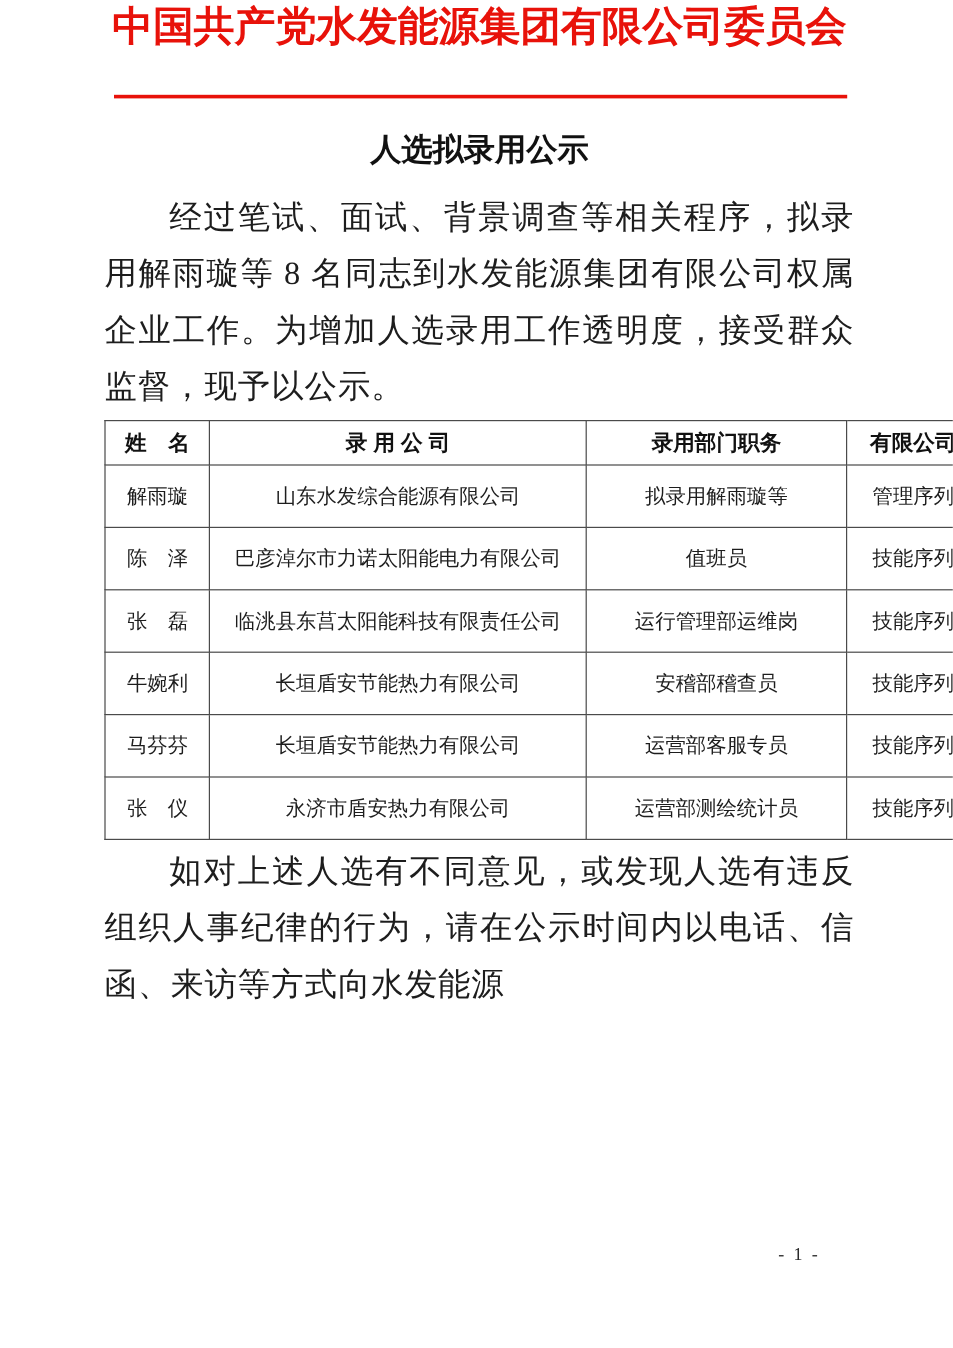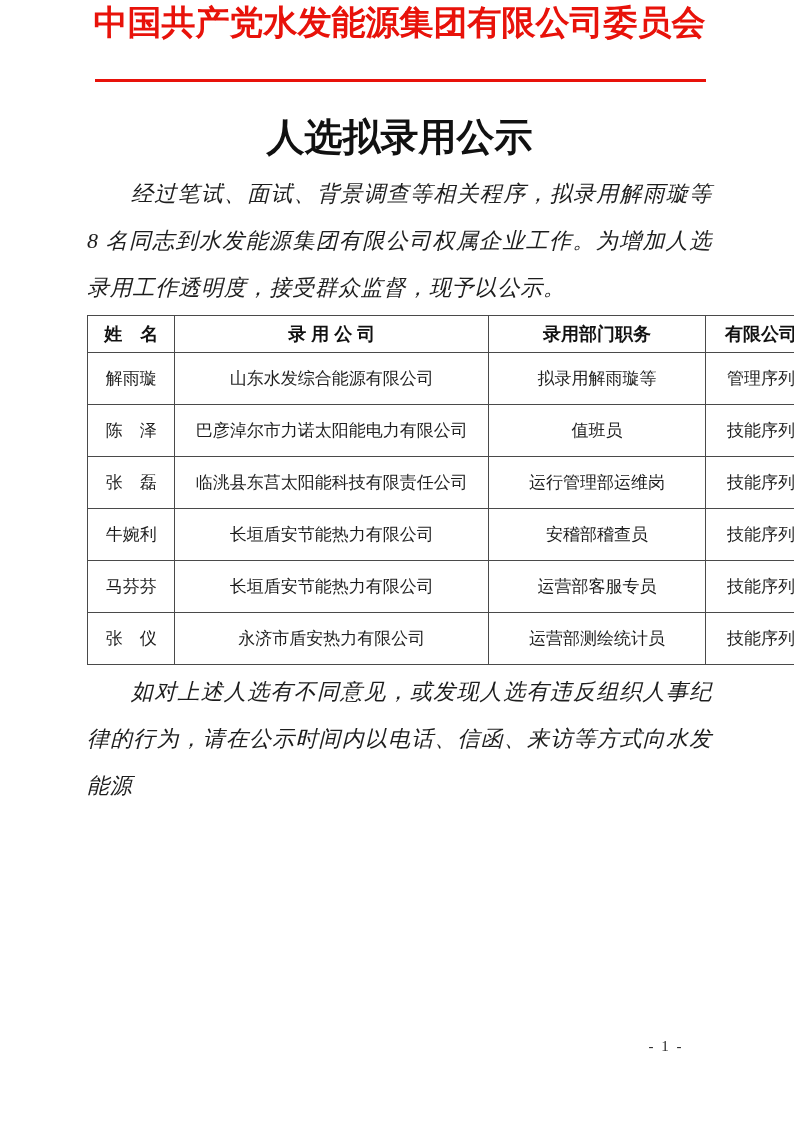--- a/index.html
+++ b/index.html
@@ -28,36 +28,35 @@
     white-space: nowrap;
     letter-spacing: 0px;
   }
   .red-divider {
     height: 3px;
     background: var(--accent, #e8120a);
     margin: 33px 6px 0 8px;
     border: none;
   }
   .doc-title {
-    margin: 36px 0 0 0;
+    margin: 24px 0 0 0;
     text-align: center;
-    font-size: 38px;
+    font-size: 26px;
     line-height: 38px;
     font-weight: bold;
     color: #111;
   }
   .body-paragraph {
     margin: 14px 0 0 0;
-    font-size: 22px;
+    font-size: 27px;
     line-height: 47px;
     text-align: justify;
     text-indent: 2em;
     letter-spacing: 0.8px;
     color: #1d1d1d;
-    font-style: italic;
   }
   .recruit-table {
     width: 730px;
     margin: 4px 0 0 0;
     border-collapse: collapse;
     table-layout: fixed;
   }
   .recruit-table th,
   .recruit-table td {
     border: 1px solid #4a4a4a;

